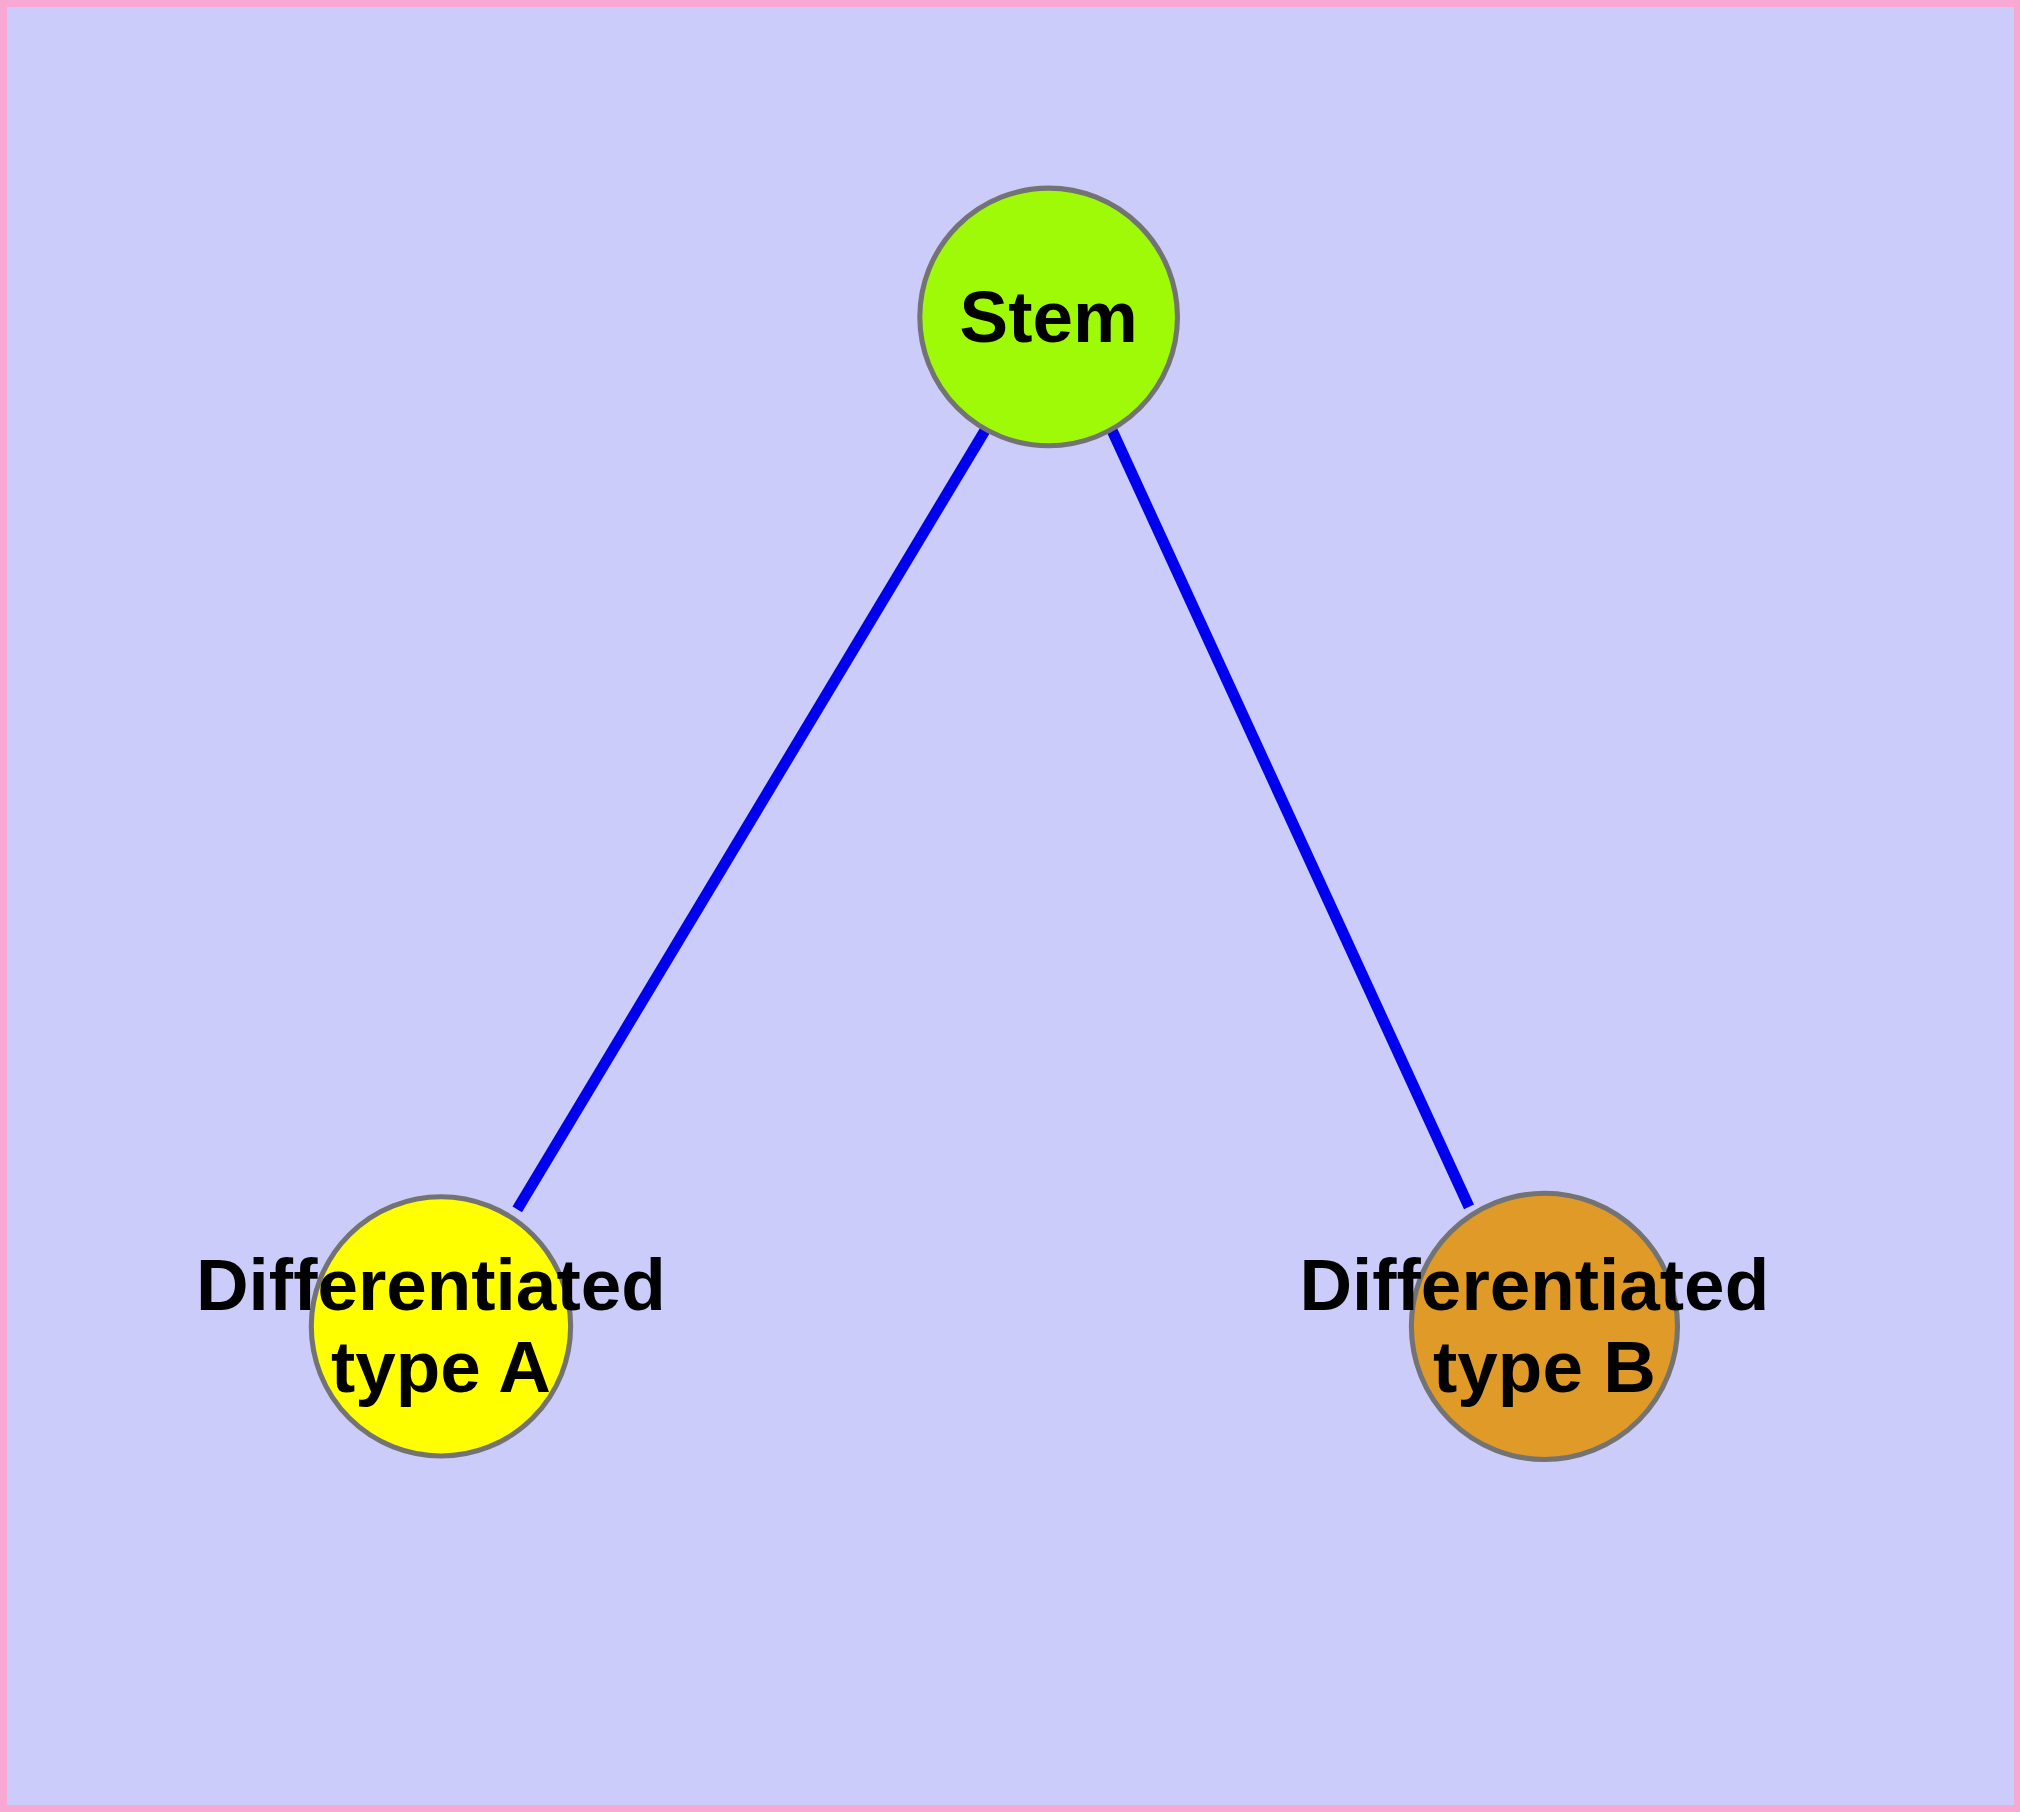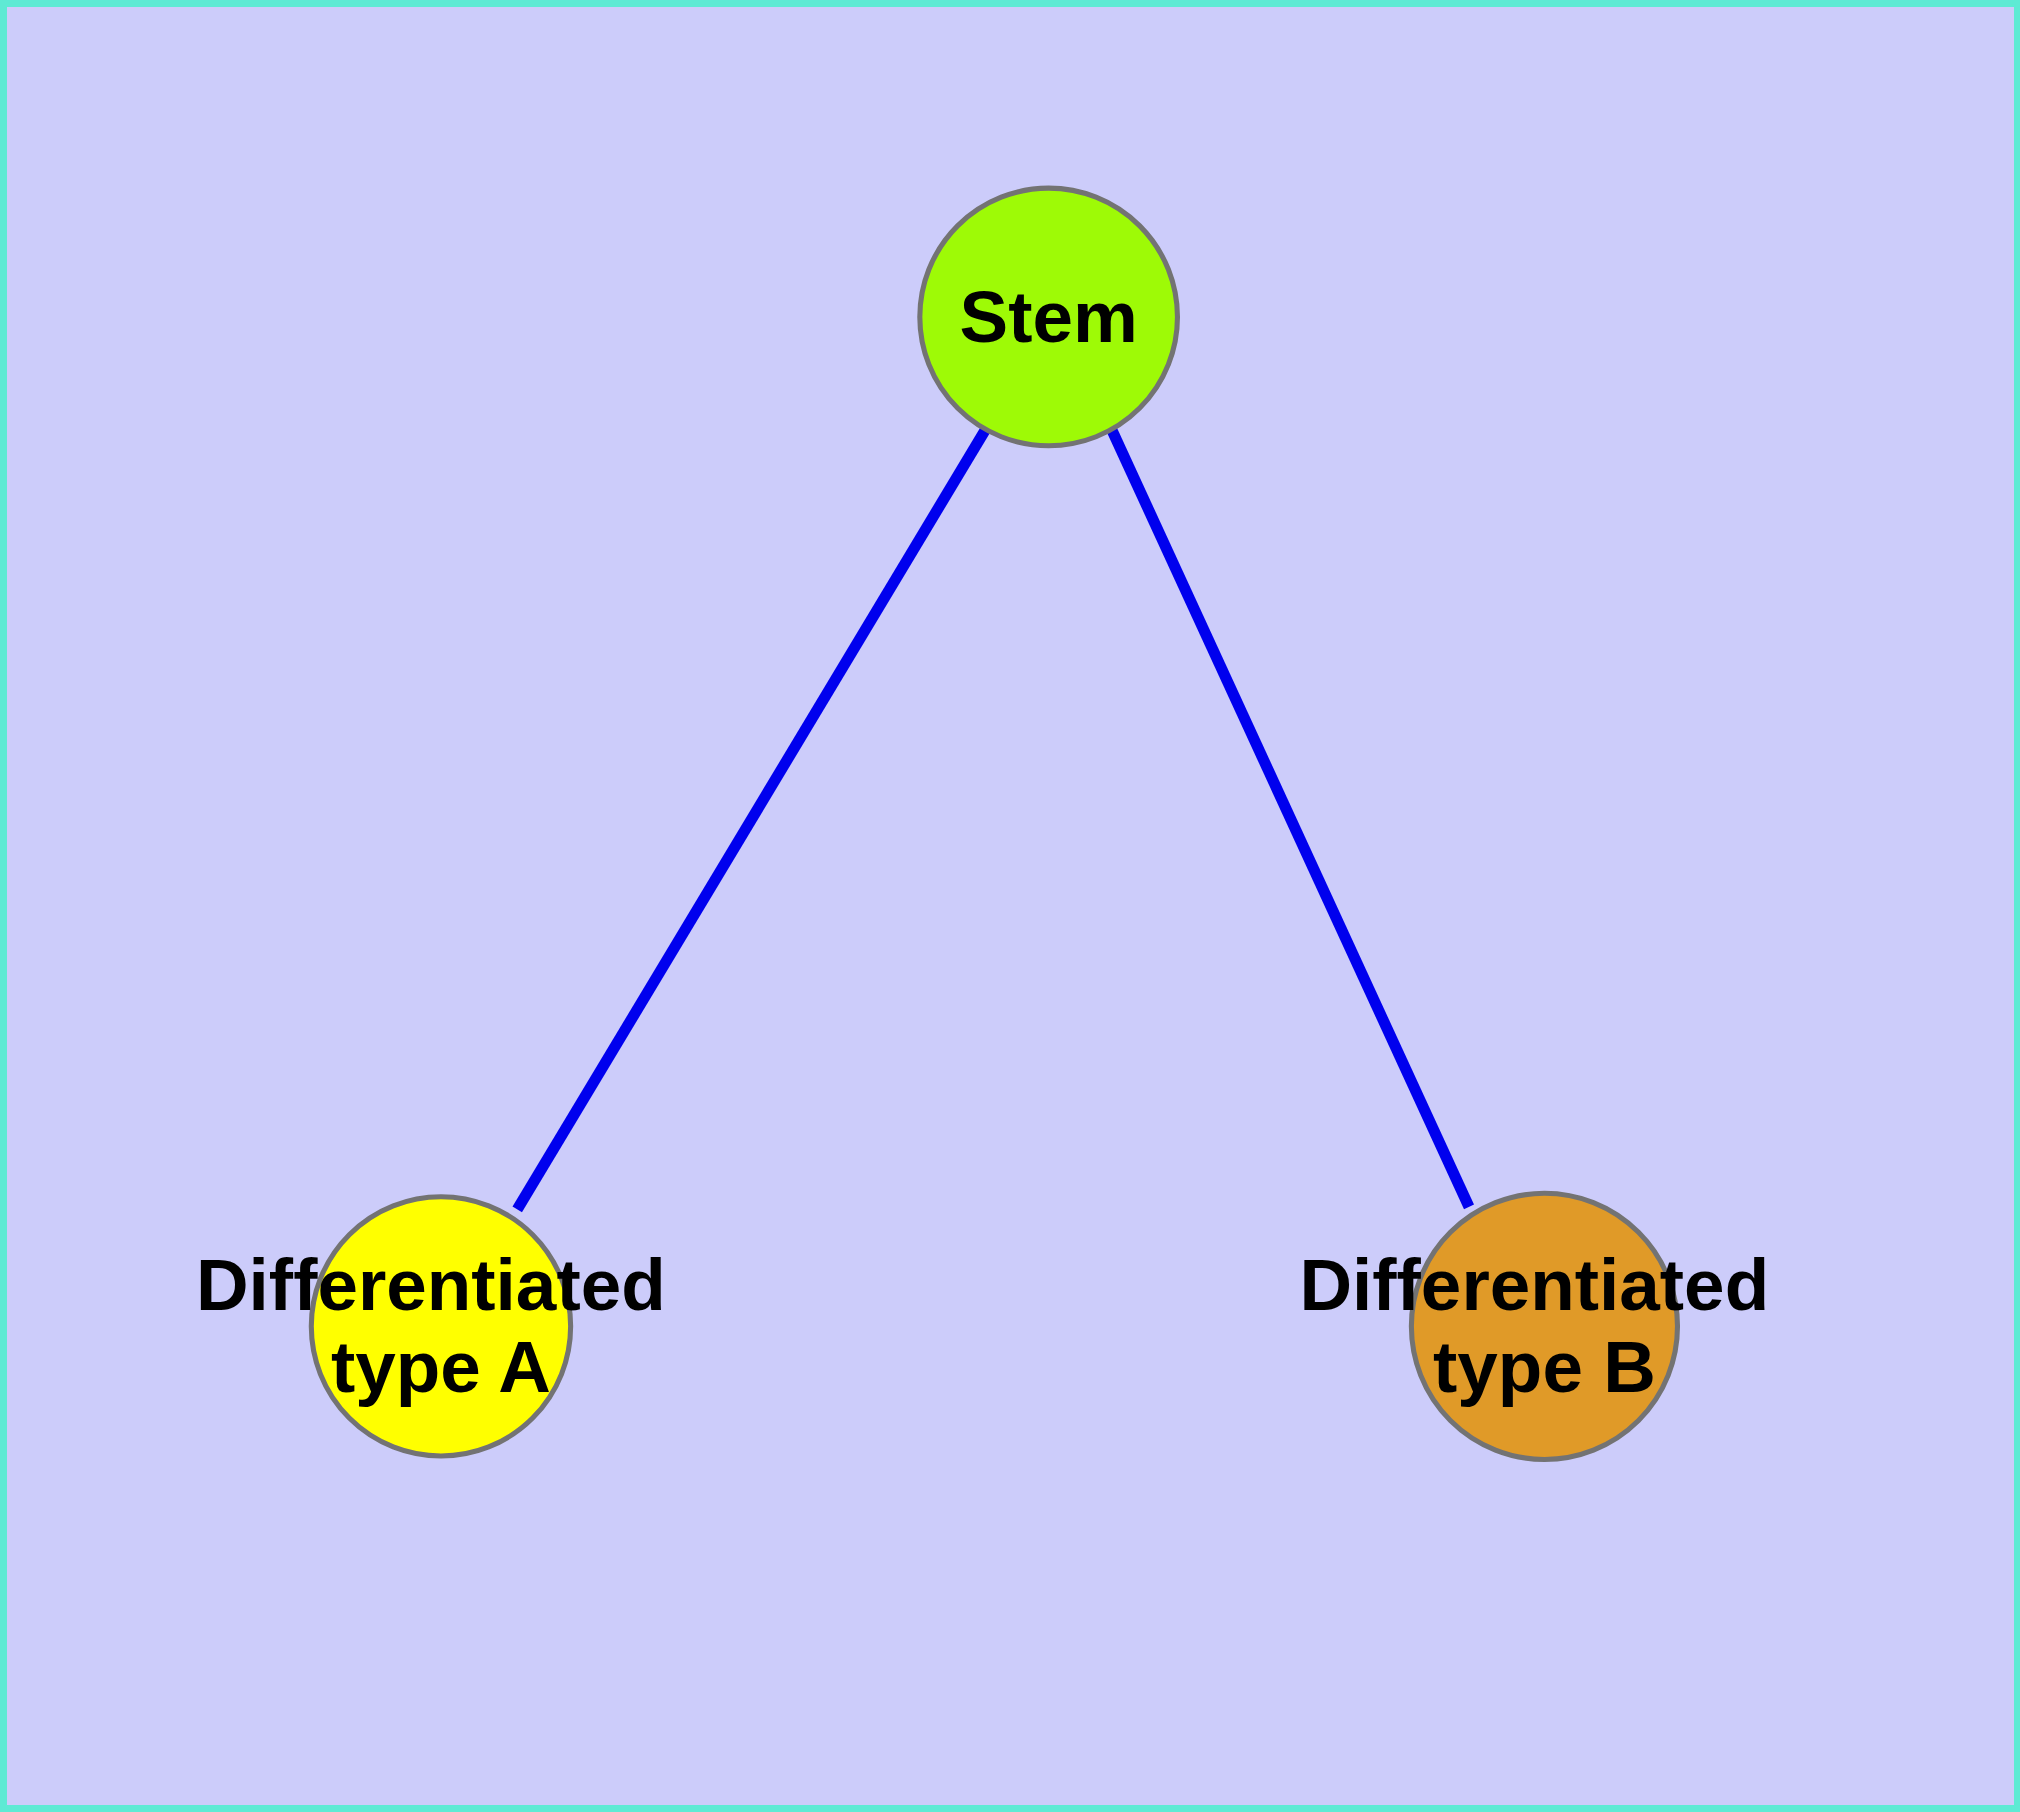--- a/index.html
+++ b/index.html
@@ -47,21 +47,21 @@
   .label-stem {
     font-size: 86px;
   }
   .label-leaf {
     font-size: 86px;
   }
 </style>
 </head>
 <body>
 
-<div id="canvas" style="background: #5eead4;">
+<div id="canvas" style="background: #f9a8d4;">
   <div id="plot-area" style="background: rgb(204, 204, 250);"></div>
 
   <svg id="graph-svg" viewBox="0 0 2384 2138" xmlns="http://www.w3.org/2000/svg">
 
     <g>
       <line x1="1163" y1="506" x2="610" y2="1427" stroke="#0000ee" stroke-width="13" stroke-linecap="butt"></line>
       <line x1="1311" y1="506" x2="1733" y2="1424" stroke="#0000ee" stroke-width="13" stroke-linecap="butt"></line>
     </g>
 
     <g>

